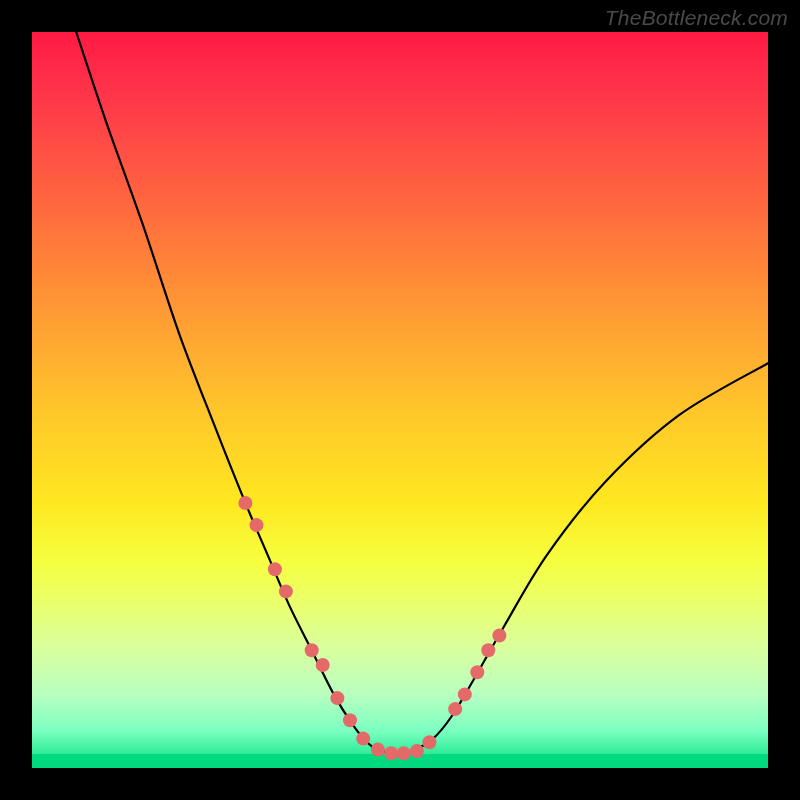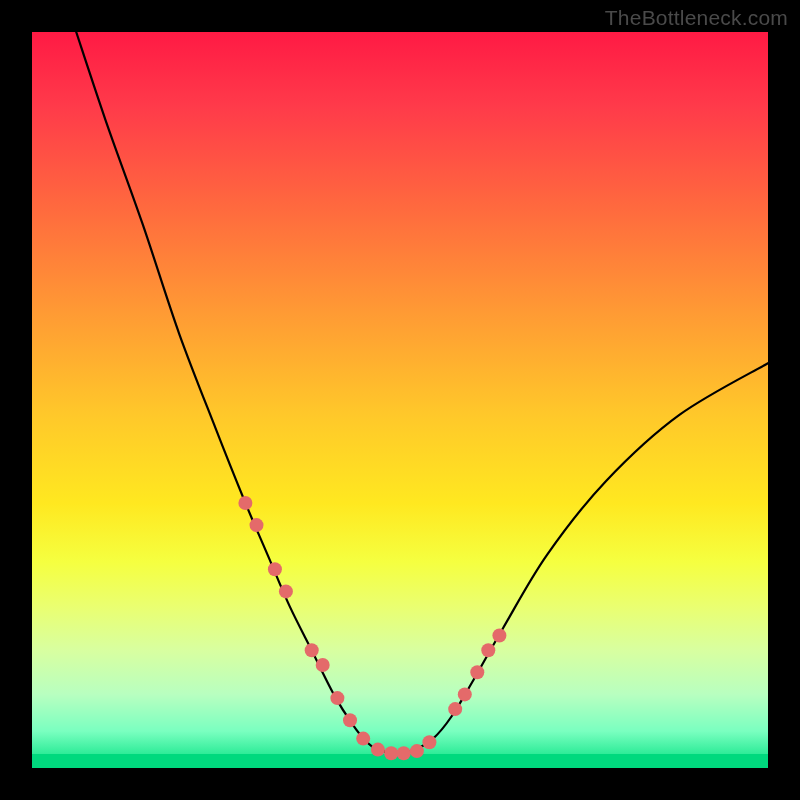--- a/index.html
+++ b/index.html
@@ -9,20 +9,21 @@
     height: 800px;
     overflow: hidden;
     background: #000;
     font-family: Arial, Helvetica, sans-serif;
   }
   .stage {
     position: relative;
     width: 800px;
     height: 616px;
     background: #000;
+    font-style: italic;
   }
   .plot {
     position: absolute;
     left: 32px;
     top: 32px;
     width: 736px;
     height: 736px;
     overflow: hidden;
   }
   

